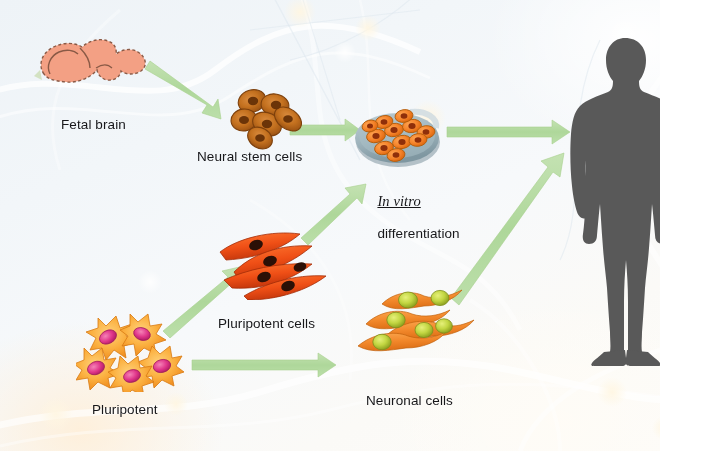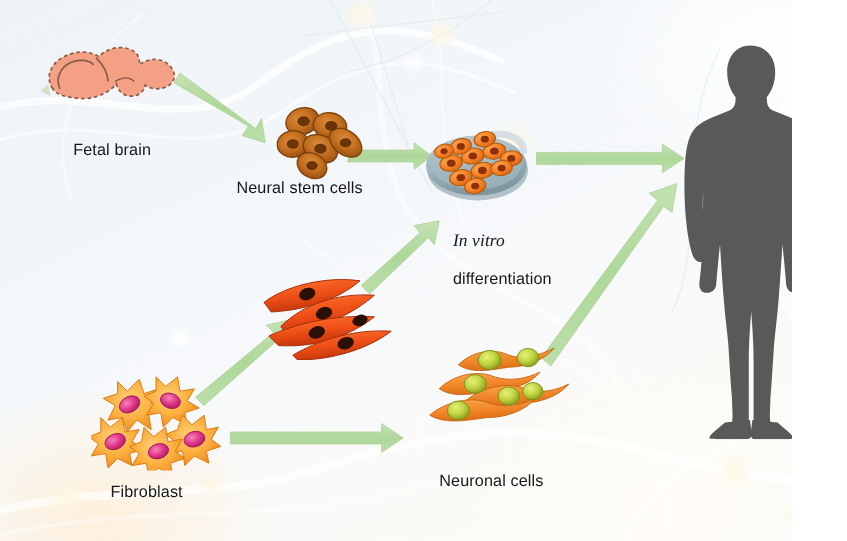--- a/index.html
+++ b/index.html
@@ -25,20 +25,21 @@
     color:#17171a;
     font-size:13.5px;
     line-height:16px;
     white-space:pre;
     letter-spacing:0.1px;
   }
   .label .ital{
     font-family:"Liberation Serif", serif;
     font-style:italic;
     font-size:14.5px;
+    text-decoration:underline;
   }
 
   
   .arrows{position:absolute;inset:0;width:706px;height:451px;pointer-events:none;}
 
   
   .fig{position:absolute;display:block;}
 </style>
 </head>
 <body>
@@ -349,18 +350,19 @@
 
   <div class="label" style="left:61px;top:117px;">Fetal brain</div>
 
   <div class="label" style="left:197px;top:149px;">Neural stem cells</div>
 
   <div class="label" style="left:362px;top:177px;">
     <span class="ital">In vitro</span><br>
     <span>differentiation</span>
   </div>
 
-
-  <div class="label" style="left:92px;top:402px;">Fibroblast</div>
+  <div class="label" style="left:218px;top:316px;">Pluripotent cells</div>
+
+  <div class="label" style="left:92px;top:402px;">Pluripotent</div>
 
   <div class="label" style="left:366px;top:377px;margin-top:16px;">Neuronal cells</div>
 
 </div>
 
 </body></html>

